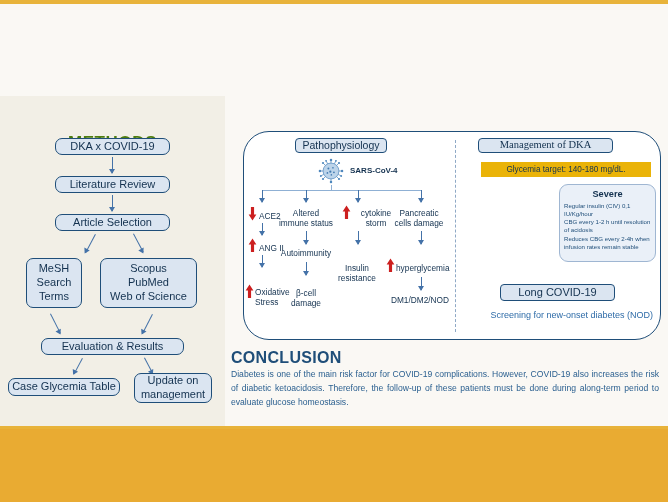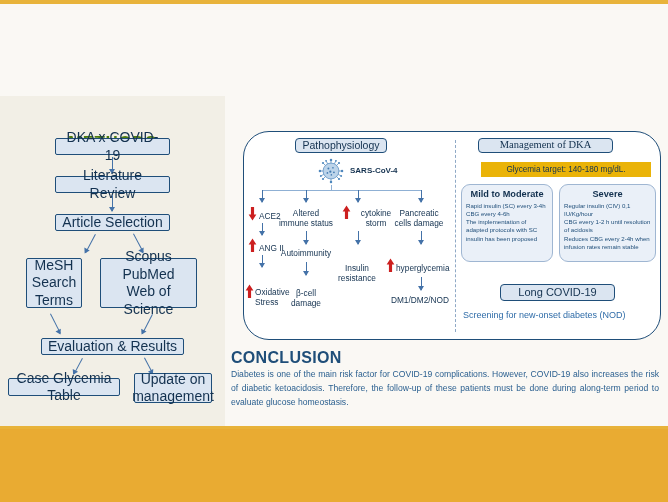--- a/index.html
+++ b/index.html
@@ -28,22 +28,22 @@
   .sec-head{
     position:absolute;color:#4d7c0f;font-weight:bold;font-size:17px;
     letter-spacing:0.6px;text-align:center;margin-top:28px;
   }
   .sec-head.methods{left:0;top:105px;width:225px;}
   .sec-head.results{left:225px;top:105px;width:443px;}
 
   
   .fbox{
     position:absolute;box-sizing:border-box;
-    background:#dbe5f1;border:1.3px solid #1f4e79;border-radius:2px;
-    color:#13314f;font-size:14px;text-align:center;
+    background:#dbe5f1;border:1.3px solid #1f4e79;border-radius:7px;
+    color:#13314f;font-size:11px;text-align:center;
     display:flex;align-items:center;justify-content:center;
     line-height:1.25;padding:2px 3px;
   }
 
   
   .arrow{position:absolute;}
   .arrow .stem{position:absolute;background:#4472a8;}
   .arrow .head{position:absolute;width:0;height:0;}
 
   .vdown{width:7px;}
@@ -102,21 +102,21 @@
     position:absolute;box-sizing:border-box;background:#eaf0f8;
     border:1.2px solid #9fb6d2;border-radius:9px;padding:4px 4px 3px 4px;
   }
   .mbox .mh{
     color:#13314f;font-size:9.2px;font-weight:bold;text-align:center;
     margin-bottom:3px;
   }
   .mbox .mb{color:#1f4e79;font-size:6.1px;line-height:1.34;}
 
   .screen-txt{
-    position:absolute;left:463px;top:310px;width:190px;text-align:left;
+    position:absolute;left:463px;top:310px;width:190px;text-align:right;
     color:#2f6ca8;font-size:9px;
   }
 
   
   .concl-head{
     position:absolute;left:231px;top:349px;color:#1f4e79;
     font-size:16px;font-weight:bold;letter-spacing:0.3px;
   }
   .concl-body{
     position:absolute;left:231px;top:368px;width:428px;
@@ -350,28 +350,20 @@
   <div class="ptext left" style="left:396px;top:263px;">hyperglycemia</div>
   <div class="arrow vdown" style="left:418px;top:277px;height:13px;">
       <span class="stem"></span>
       <span class="head"></span>
     </div>
   <div class="ptext" style="left:386px;top:295px;width:68px;">DM1/DM2/NOD</div>
 
   <div class="tag" style="left:478px;top:138px;width:135px;height:15px;font-family:Liberation Serif, serif;">Management of DKA</div>
   <div class="glyc">Glycemia target: 140-180 mg/dL.</div>
 
-  <div class="mbox" style="left:461px;top:184px;width:92px;height:78px;">
-    <div class="mh">Mild to Moderate</div>
-    <div class="mb">
-      <div>Rapid insulin (SC) every 3-4h</div>
-      <div>CBG every 4-6h</div>
-      <div>The implementation of adapted protocols with  SC insulin has been proposed</div>
-    </div>
-  </div>
 
   <div class="mbox" style="left:559px;top:184px;width:97px;height:78px;">
     <div class="mh">Severe</div>
     <div class="mb">
       <div>Regular insulin (CIV) 0,1 IU/Kg/hour</div>
       <div>CBG every 1-2 h until resolution of acidosis</div>
       <div>Reduces CBG every 2-4h when infusion rates remain stable</div>
     </div>
   </div>
 

